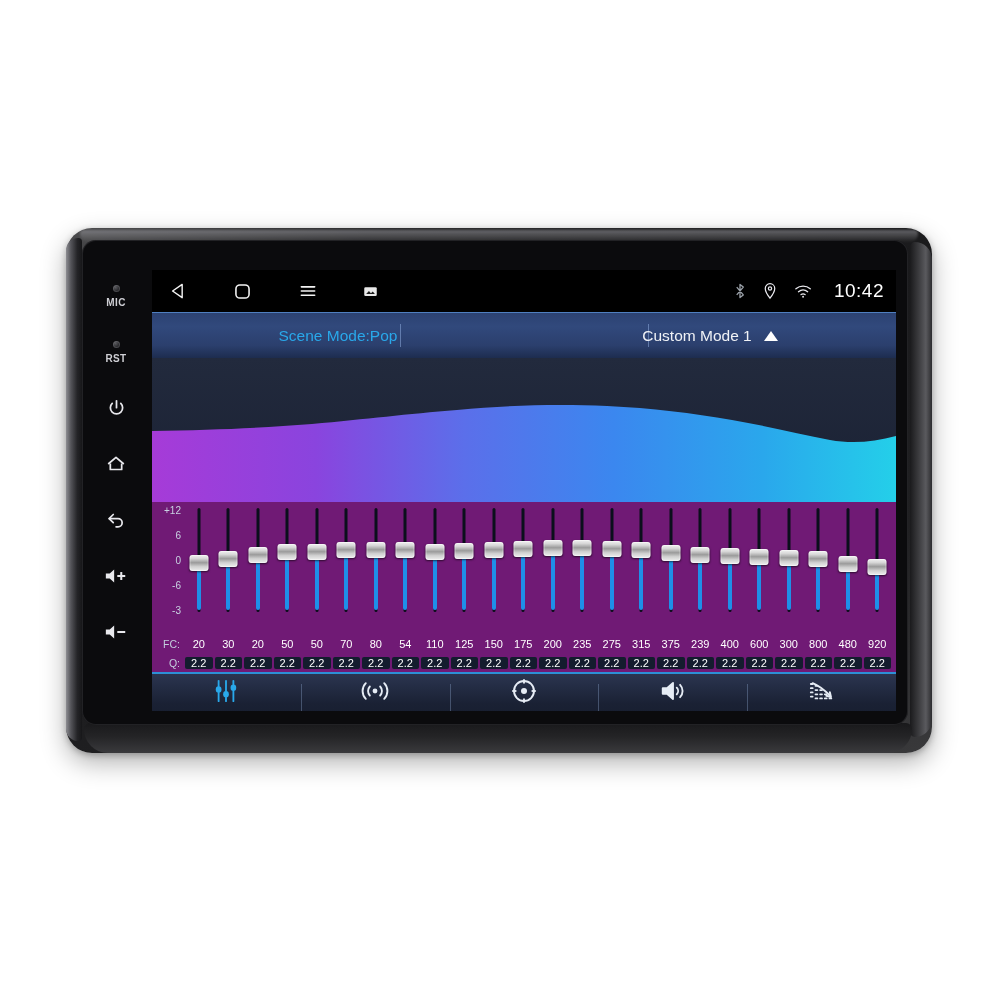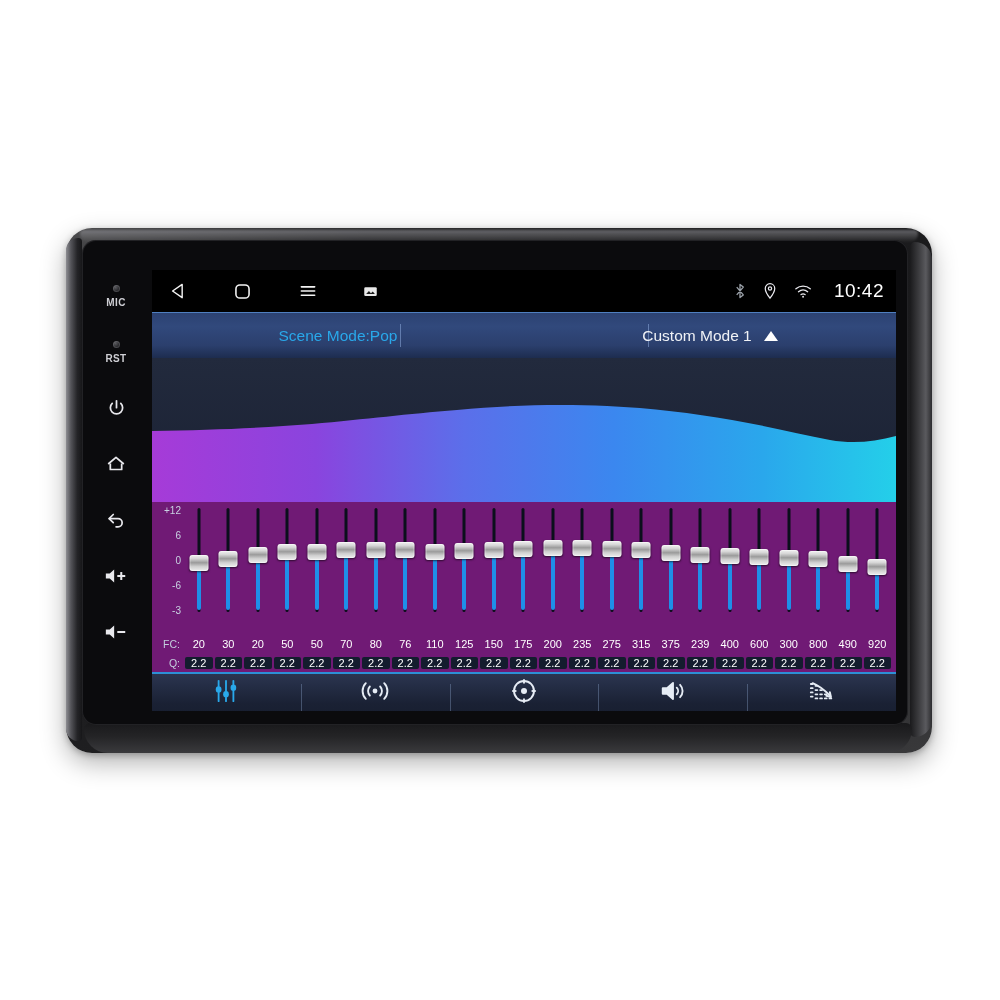--- a/index.html
+++ b/index.html
@@ -462,36 +462,36 @@
         <div class="fcq-row">
           <div class="fcq-head">FC:</div>
           <div class="fcq-cells" id="fcrow">
               <div class="fcq-cell">20</div>
               <div class="fcq-cell">30</div>
               <div class="fcq-cell">20</div>
               <div class="fcq-cell">50</div>
               <div class="fcq-cell">50</div>
               <div class="fcq-cell">70</div>
               <div class="fcq-cell">80</div>
-              <div class="fcq-cell">76</div>
+              <div class="fcq-cell">54</div>
               <div class="fcq-cell">110</div>
               <div class="fcq-cell">125</div>
               <div class="fcq-cell">150</div>
               <div class="fcq-cell">175</div>
               <div class="fcq-cell">200</div>
               <div class="fcq-cell">235</div>
               <div class="fcq-cell">275</div>
               <div class="fcq-cell">315</div>
               <div class="fcq-cell">375</div>
               <div class="fcq-cell">239</div>
               <div class="fcq-cell">400</div>
               <div class="fcq-cell">600</div>
               <div class="fcq-cell">300</div>
               <div class="fcq-cell">800</div>
-              <div class="fcq-cell">490</div>
+              <div class="fcq-cell">480</div>
               <div class="fcq-cell">920</div>
             </div>
         </div>
         <div class="fcq-row">
           <div class="fcq-head">Q:</div>
           <div class="fcq-cells" id="qrow">
               <div class="fcq-cell q">2.2</div>
               <div class="fcq-cell q">2.2</div>
               <div class="fcq-cell q">2.2</div>
               <div class="fcq-cell q">2.2</div>

